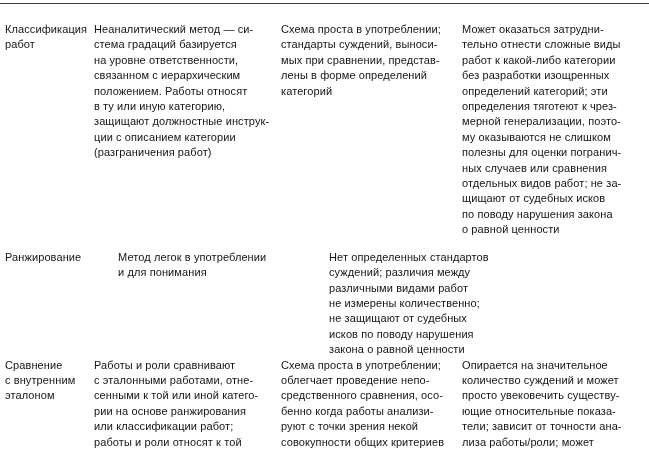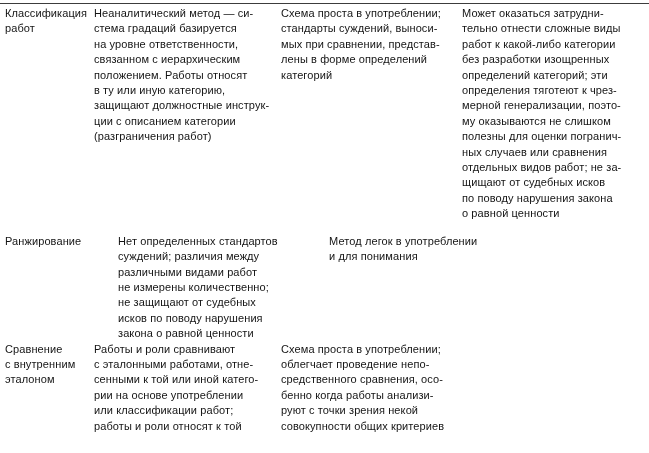--- a/index.html
+++ b/index.html
@@ -23,21 +23,21 @@
   .top-rule {
     position: absolute;
     top: 3px;
     left: 0;
     width: 649px;
     height: 0;
     border-top: 1px solid #3c3c3c;
   }
   .table {
     position: absolute;
-    top: 6px;
+    top: 22px;
     left: 5px;
     width: 643px;
   }
   .row {
     display: grid;
     grid-template-columns: 84px 182px 176px 186px;
     column-gap: 5px;
     align-items: start;
   }
   .row--2 { margin-top: 12px; gap: 29px; }
@@ -88,43 +88,49 @@
 полезны для оценки погранич-
 ных случаев или сравнения
 отдельных видов работ; не за-
 щищают от судебных исков
 по поводу нарушения закона
 о равной ценности</div>
     </div>
 
     <div class="row row--2">
       <div class="cell label">Ранжирование</div>
+      <div class="cell">Метод легок в употреблении
+и для понимания</div>
       <div class="cell">Нет определенных стандартов
 суждений; различия между
 различными видами работ
 не измерены количественно;
 не защищают от судебных
 исков по поводу нарушения
 закона о равной ценности</div>
-      <div class="cell">Метод легок в употреблении
-и для понимания</div>
     </div>
 
     <div class="row row--3">
       <div class="cell label">Сравнение
 с внутренним
 эталоном</div>
       <div class="cell">Работы и роли сравнивают
 с эталонными работами, отне-
 сенными к той или иной катего-
-рии на основе употреблении
+рии на основе ранжирования
 или классификации работ;
 работы и роли относят к той</div>
       <div class="cell">Схема проста в употреблении;
 облегчает проведение непо-
 средственного сравнения, осо-
 бенно когда работы анализи-
 руют с точки зрения некой
 совокупности общих критериев</div>
+      <div class="cell">Опирается на значительное
+количество суждений и может
+просто увековечить существу-
+ющие относительные показа-
+тели; зависит от точности ана-
+лиза работы/роли; может</div>
     </div>
 
   </div>
 </div>
 
 </body></html>

